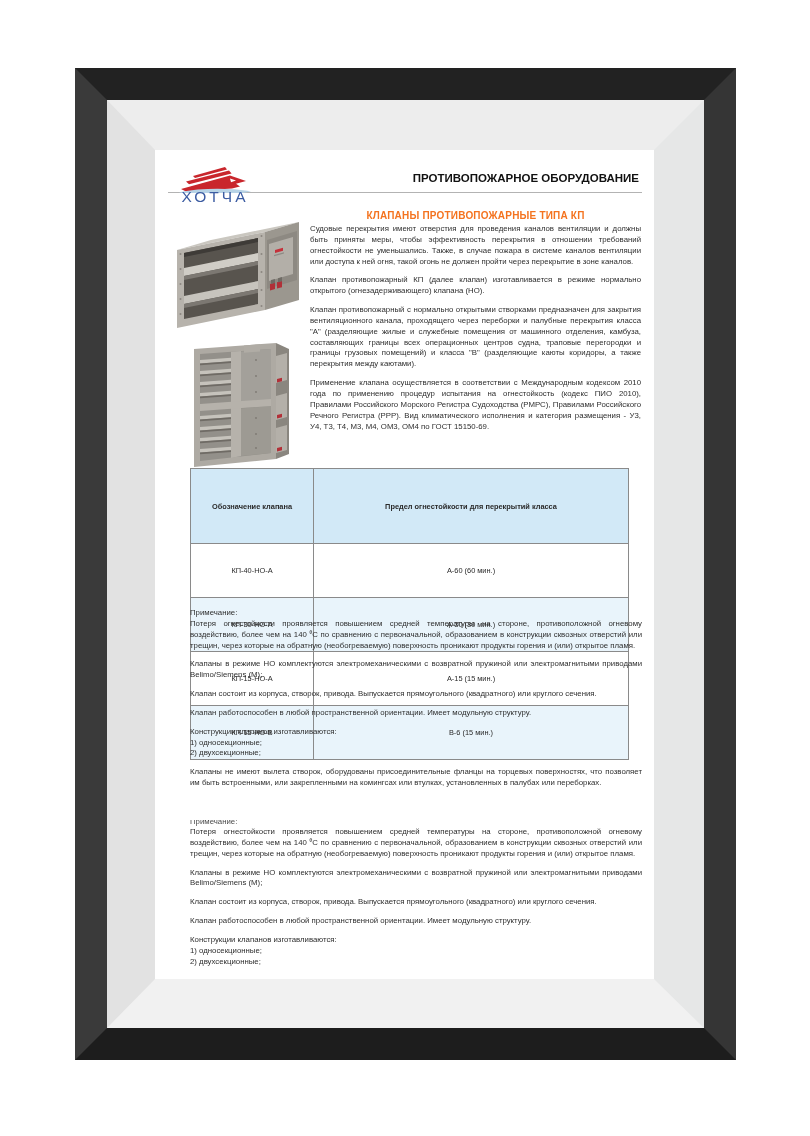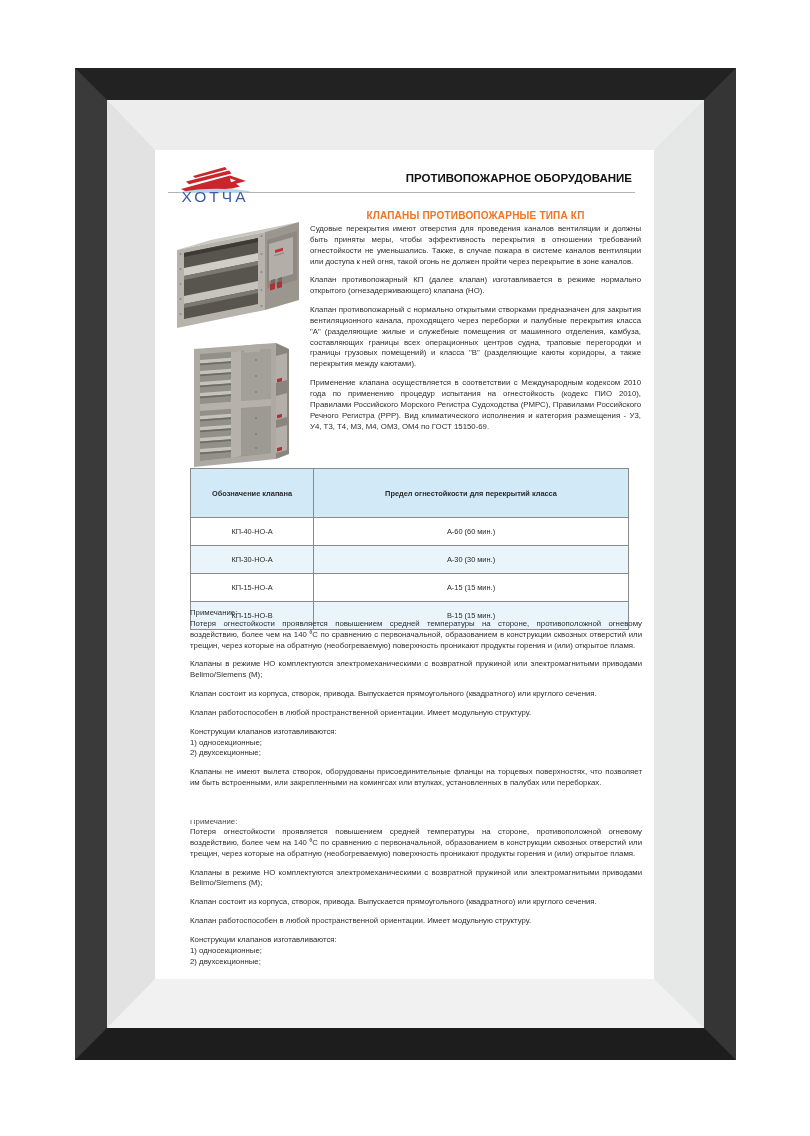--- a/index.html
+++ b/index.html
@@ -17,21 +17,21 @@
   .mat {
     width:100%; height:100%; box-sizing:border-box; border-style:solid;
     border-top-width:50px; border-left-width:48px; border-right-width:50px; border-bottom-width:49px;
     border-top-color:#ededed; border-left-color:#e2e2e2;
     border-right-color:#e6e7e7; border-bottom-color:#f1f1f1;
     background:#ffffff;
   }
   .page { position:relative; width:100%; height:100%; background:#ffffff; }
 
   
-  .page-header { position:absolute; top:0; left:13px; right:19px; height:42px; border-bottom:1px solid #b3b3b3; }
+  .page-header { position:absolute; top:0; left:13px; right:12px; height:42px; border-bottom:1px solid #b3b3b3; }
   .logo { position:absolute; left:17px; top:16px; width:86px; text-align:center; }
   .logo svg { display:block; margin:0 auto; }
   .brand-name { display:block; margin-top:-5px; font-size:15.5px; letter-spacing:3px; color:#3c5ca2; }
   .header-title { position:absolute; right:3px; bottom:8px; font-size:11.5px; font-weight:bold; color:#111; white-space:nowrap; }
 
   
   .doc-title {
     position:absolute; top:60px; left:155px; width:331px; text-align:center;
     font-size:10px; font-weight:bold; color:#f4731f; letter-spacing:0.2px;
   }
@@ -47,21 +47,21 @@
     font-size:7.8px; line-height:10.85px; text-align:justify; color:#2e2e2e;
   }
   .intro p { margin:0 0 8px 0; }
 
   
   .tbl-block { position:absolute; left:35px; top:318px; width:438px; }
   .tbl-caption { font-size:8.5px; font-weight:bold; color:#1c1c1c; margin:0 0 7px 0; }
   table.fire { border-collapse:collapse; width:438px; table-layout:fixed; }
   table.fire th, table.fire td {
     border:1px solid #8a8a8a; text-align:center; vertical-align:middle;
-    padding:4px; font-size:7.4px; color:#2a2a2a;
+    padding:17px; font-size:7.4px; color:#2a2a2a;
   }
   table.fire th { height:40px; background:#d2e9f7; font-weight:bold; }
   table.fire td { height:19px; background:#ffffff; }
   table.fire tr.alt td { background:#e9f4fb; }
   .col-code { width:123px; } .col-limit { width:315px; }
 
   
   .notes {
     position:absolute; left:35px; width:452px;
     font-size:7.8px; line-height:10.85px; color:#2e2e2e;
@@ -197,21 +197,21 @@
           <tr class="alt">
             <td>КП-30-НО-А</td>
             <td>А-30 (30 мин.)</td>
           </tr>
           <tr>
             <td>КП-15-НО-А</td>
             <td>А-15 (15 мин.)</td>
           </tr>
           <tr class="alt">
             <td>КП-15-НО-В</td>
-            <td>В-15 (15 мин.)</td>
+            <td>В-6 (15 мин.)</td>
           </tr>
         </tbody>
           </table>
       </div>
 
       <div class="notes notes-1">
         <p class="nhead">Примечание:</p>
         <p>Потеря огнестойкости проявляется повышением средней температуры на стороне, противоположной огневому воздействию, более чем на 140 ⁰С по сравнению с первоначальной, образованием в конструкции сквозных отверстий или трещин, через которые на обратную (необогреваемую) поверхность проникают продукты горения и (или) открытое пламя.</p>
         <p>Клапаны в режиме НО комплектуются электромеханическими с возвратной пружиной или электромагнитыми приводами Belimo/Siemens (М);</p>
         <p>Клапан состоит из корпуса, створок, привода. Выпускается прямоугольного (квадратного) или круглого сечения.</p>

